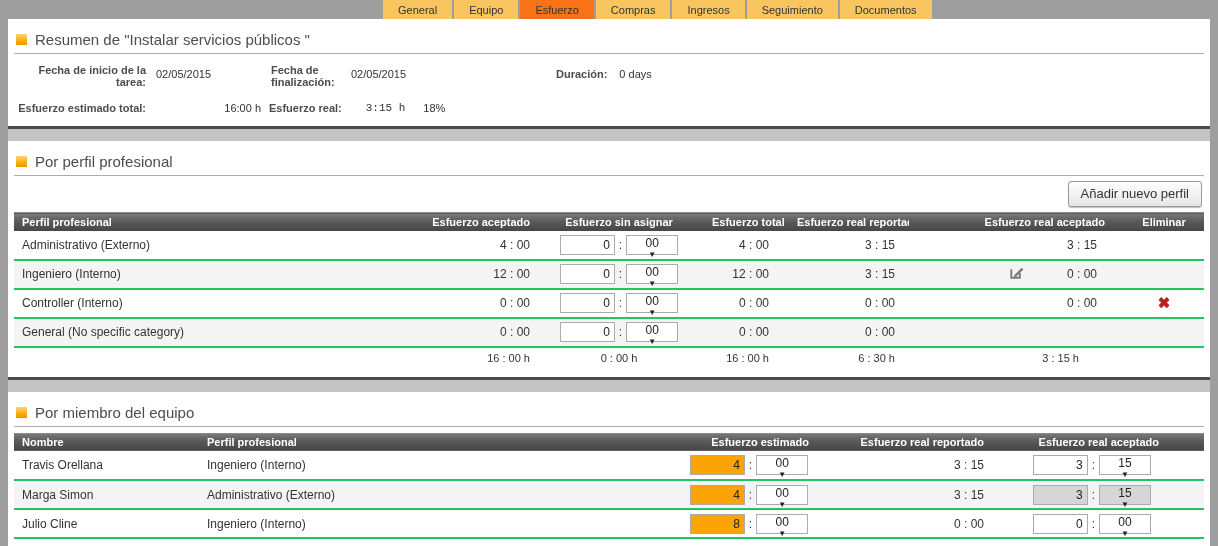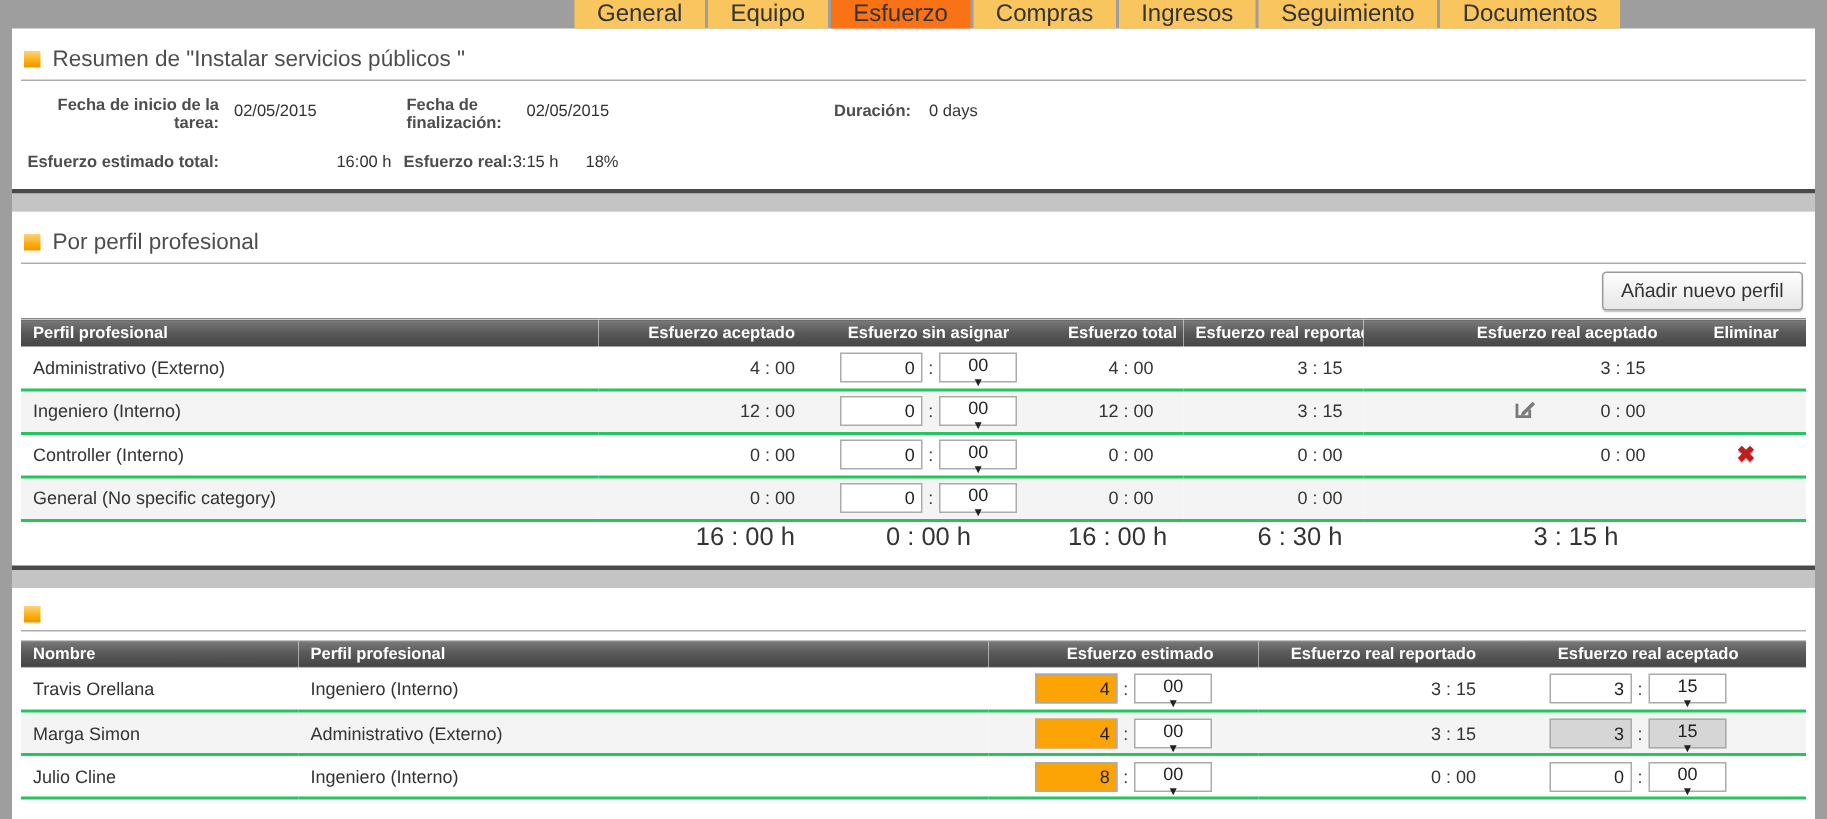--- a/index.html
+++ b/index.html
@@ -7,21 +7,21 @@
   body {
     width:1218px; height:546px;
     background:#9E9E9E;
     font-family:"Liberation Sans", sans-serif;
     font-size:12px; color:#333;
     overflow:hidden;
   }
   
   .tabbar { height:19px; display:flex; gap:2px; padding-left:383px; align-items:stretch; }
   .tab {
-    background:#F9C55F; color:#333; font-size:16px;
+    background:#F9C55F; color:#333; font-size:11px;
     padding:2px 15px 2px; display:flex; align-items:center; cursor:pointer;
     white-space:nowrap;
   }
   .tab.active { background:#f97316;text-align:center; }
   
   .page { padding:0 8px; }
   .gap { height:12px; background:#C4C4C4; }
   .card { background:#FFFFFF; border-bottom:3px solid #4A4A4A; padding:6px 6px 8px 6px; }
   .sec-title { display:flex; align-items:center; gap:8px; padding:6px 2px 5px 2px; }
   .bullet {
@@ -37,41 +37,41 @@
   .val { color:#333; }
   .l-start { width:128px; text-align:right; margin-left:4px; }
   .v-start { margin-left:10px; width:100px; padding-top:4px; }
   .l-end   { width:70px;  margin-left:15px; }
   .v-end   { margin-left:10px; width:90px; padding-top:4px; }
   .l-dur   { margin-left:115px; padding-top:4px; }
   .v-dur   { margin-left:12px; padding-top:4px; }
   .l-est   { width:132px; text-align:right; margin-left:0; }
   .v-est   { margin-left:8px; width:107px;text-align:right; }
   .l-real  { margin-left:8px; }
-  .v-real  { margin-left:0; }
+  .v-real  { margin-left:24px;font-family:Liberation Mono, monospace; }
   .v-pct   { margin-left:18px; }
   
   .btnrow { height:36px; display:flex; justify-content:flex-end; align-items:center; padding-right:2px; }
   .btn {
     font-family:"Liberation Sans",sans-serif; font-size:13px; color:#333;
     background:linear-gradient(180deg,#FEFEFE,#E6E6E6);
     border:1px solid #9A9A9A; border-radius:3px;
     padding:4px 12px 5px; cursor:pointer; box-shadow:0 1px 1px rgba(0,0,0,.25);
   }
   
   table { width:100%; border-collapse:collapse; table-layout:fixed; }
   thead td {
     background:linear-gradient(180deg,#7A7A7A 0%,#5A5A5A 45%,#454545 100%);
     color:#FFF; font-weight:bold; font-size:11px; height:18px;
     padding:0 8px; white-space:nowrap; overflow:hidden;
     border-top:1px solid #8A8A8A;
   }
   tbody td { height:29px; padding:0 8px; border-bottom:2px solid #22c55e; white-space:nowrap; }
   tbody tr:nth-child(even) td { background:#F4F4F4; }
-  tfoot td { height:22px; padding:0 8px; font-size:17px; color:#333; white-space:nowrap; }
+  tfoot td { height:22px; padding:0 8px; font-size:11px; color:#333; white-space:nowrap; }
   .ta-l { text-align:left; } .ta-r { text-align:right; } .ta-c { text-align:center; }
   .pr4{padding-right:4px;} .pr14{padding-right:14px;} .pr19{padding-right:19px;}
   .pr20{padding-right:20px;} .pr30{padding-right:30px;} .pr45{padding-right:45px;}
   
   .ctl { display:inline-flex; align-items:center; gap:4px; }
   .hin {
     width:55px; height:20px; border:1px solid #ABABAB; background:#FFF;
     font-family:"Liberation Sans",sans-serif; font-size:12px; color:#222;
     text-align:right; padding:0 4px; outline:none;
   }
@@ -274,20 +274,21 @@
         </tr>
       </tfoot>
     </table>
   </div>
 
   <div class="gap"></div>
 
   <div class="card" style="padding-bottom:14px;">
     <div class="sec-title">
       <span class="bullet"></span>
+      <span>Por miembro del equipo</span>
     </div>
     <div class="hr" style="margin-bottom:6px;"></div>
     <table>
       <colgroup>
         <col style="width:185px">
           <col style="width:460px">
           <col style="width:180px">
         <col style="width:175px">
           <col style="width:190px">
       </colgroup>

